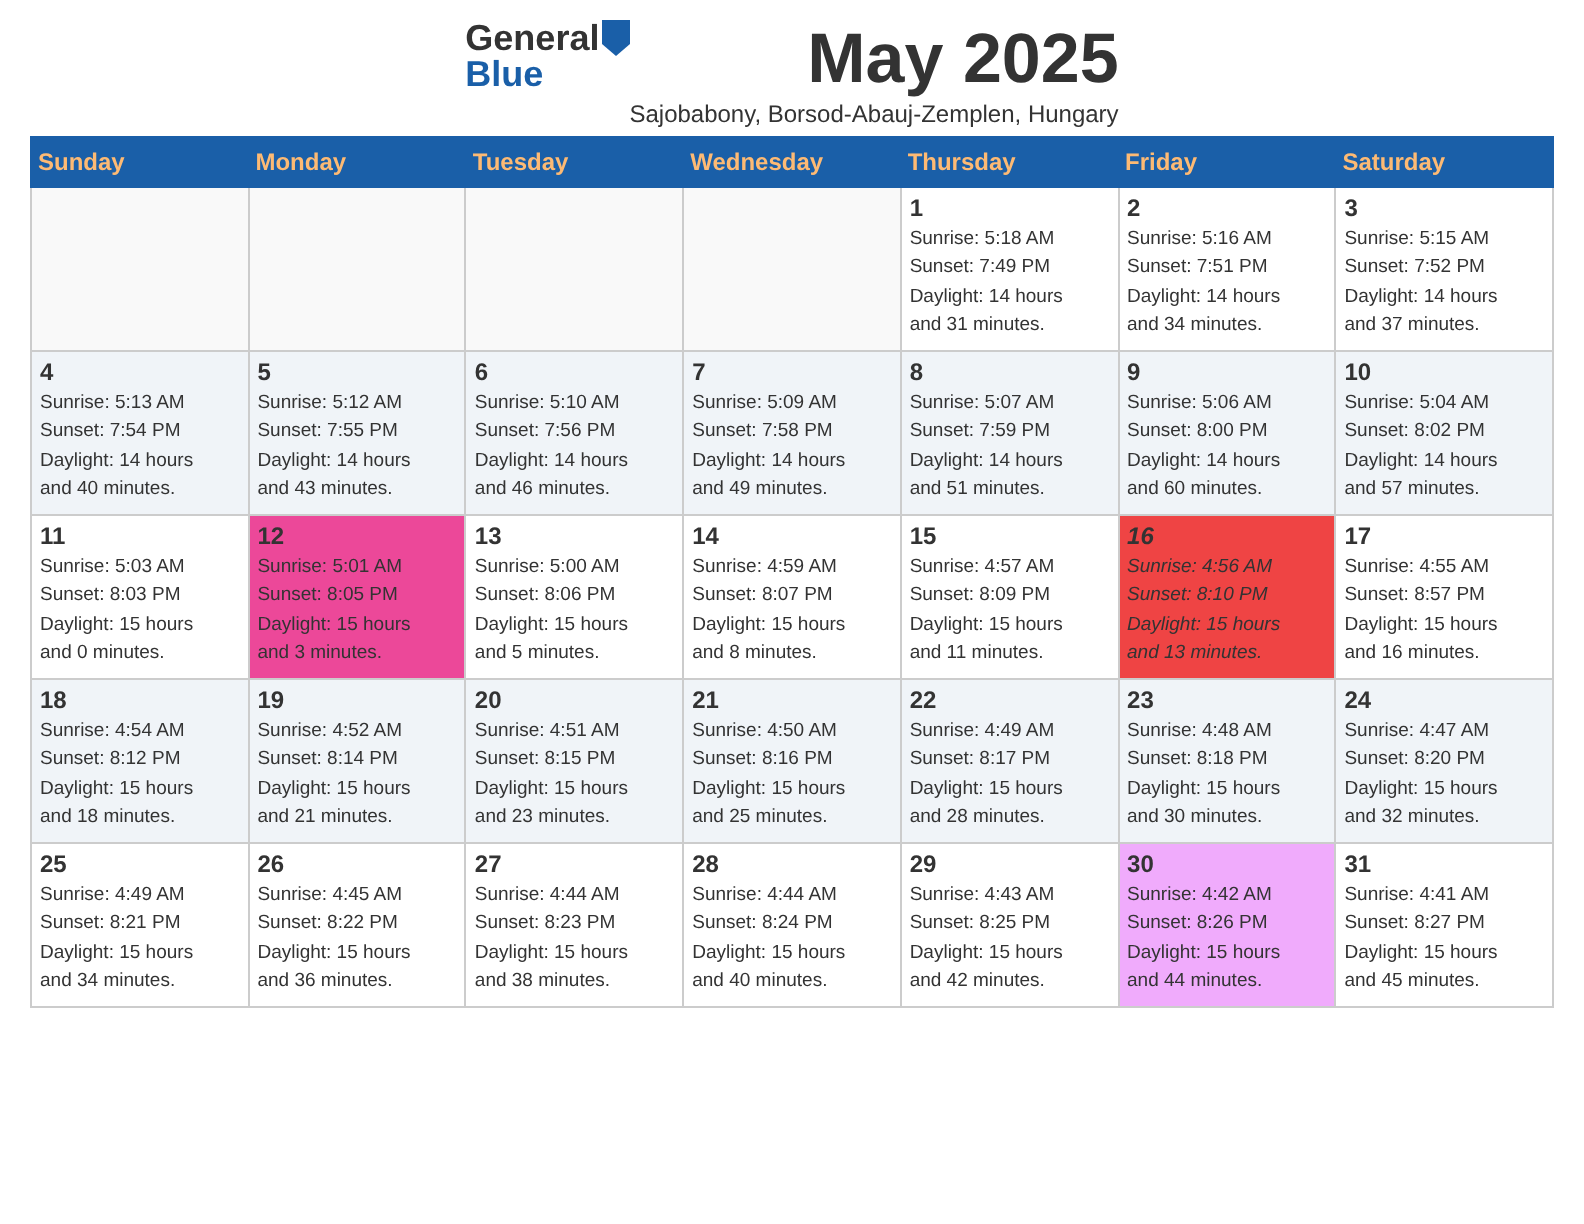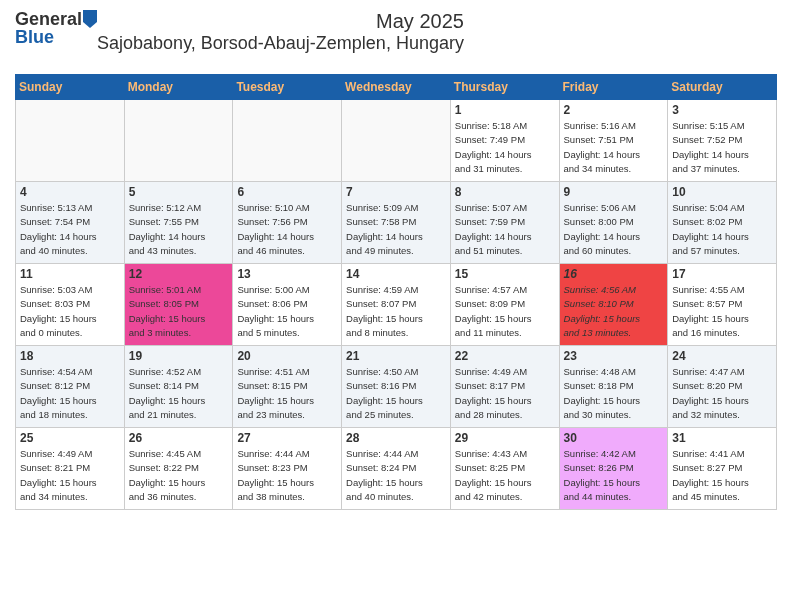--- a/index.html
+++ b/index.html
@@ -10,23 +10,23 @@
       height: 612px;
       overflow: hidden;
     }
     .page {
       width: 792px;
       height: 612px;
       padding: 10px 15px;
     }
     .header {
       display: flex;
-      justify-content: flex-start;
+      justify-content: center;
       align-items: flex-start;
-      margin-bottom: 20px;
+      margin-bottom: 4px;
     }
     .logo {
       display: flex;
       align-items: center;
     }
     .logo-text {
       font-size: 18px;
       font-weight: bold;
       line-height: 1;
     }
@@ -34,26 +34,26 @@
     .logo-blue { color: #1a5fa8; }
     .logo-icon {
       width: 14px;
       height: 18px;
       margin-left: 1px;
     }
     .title-section {
       text-align: right;
     }
     .month-title {
-      font-size: 20px;
-      font-weight: normal;
+      font-size: 35px;
+      font-weight: bold;
       color: #333;
     }
     .subtitle {
-      font-size: 18px;
+      font-size: 12px;
       color: #333;
     }
     .calendar {
       width: 100%;
       border-collapse: collapse;
       border: 1px solid #ccc;
       table-layout: fixed;
     }
     .calendar th {
       background-color: #1a5fa8;

